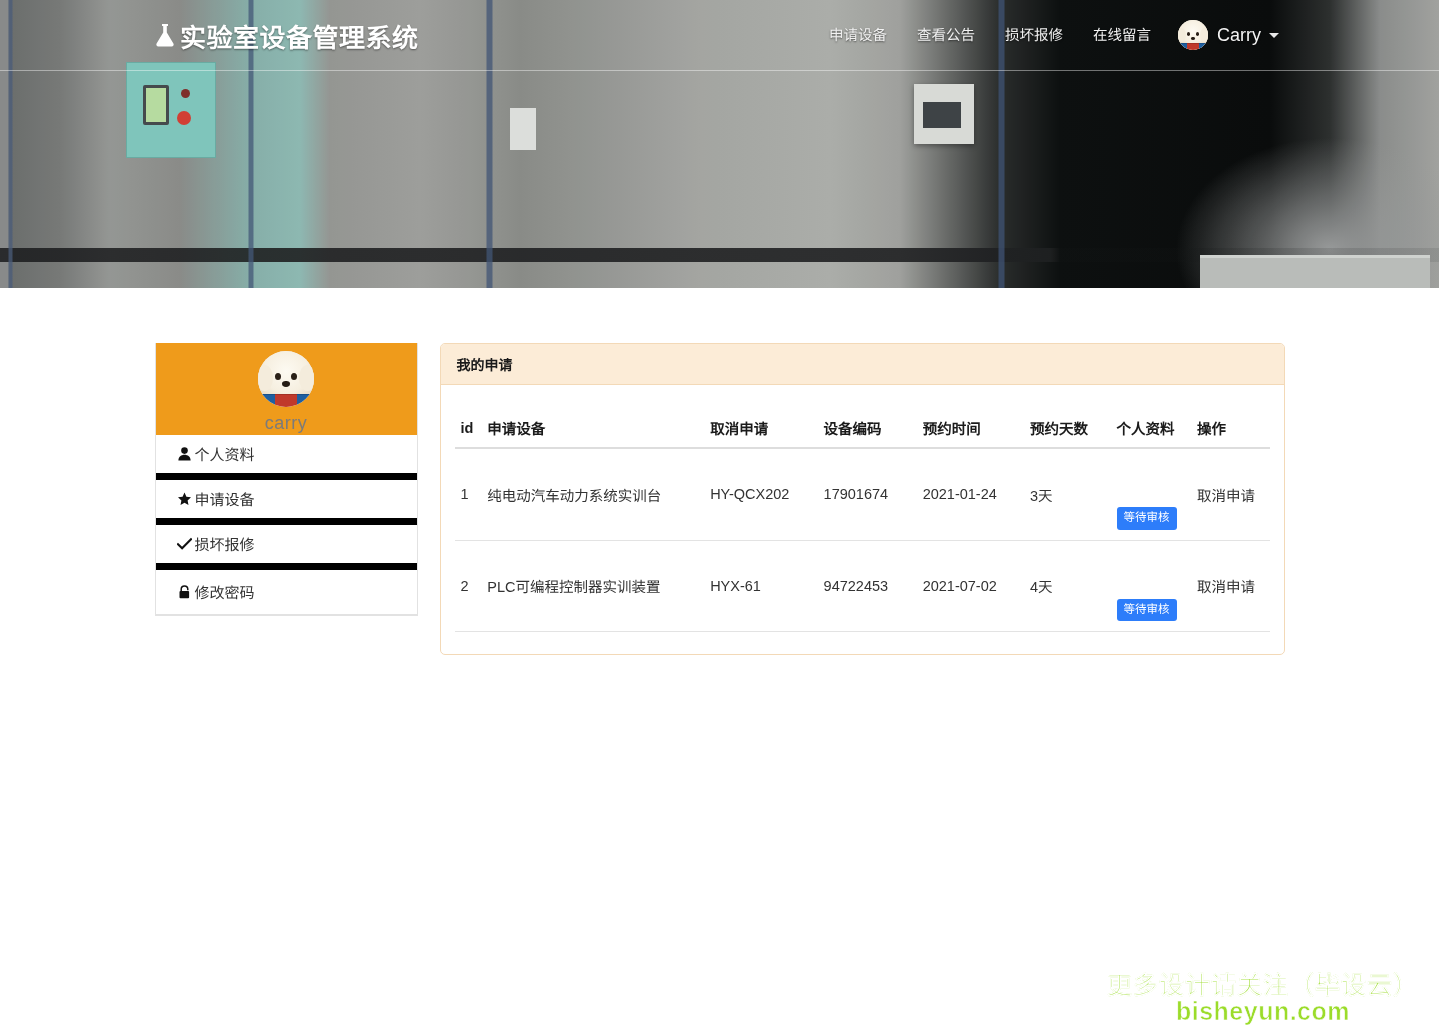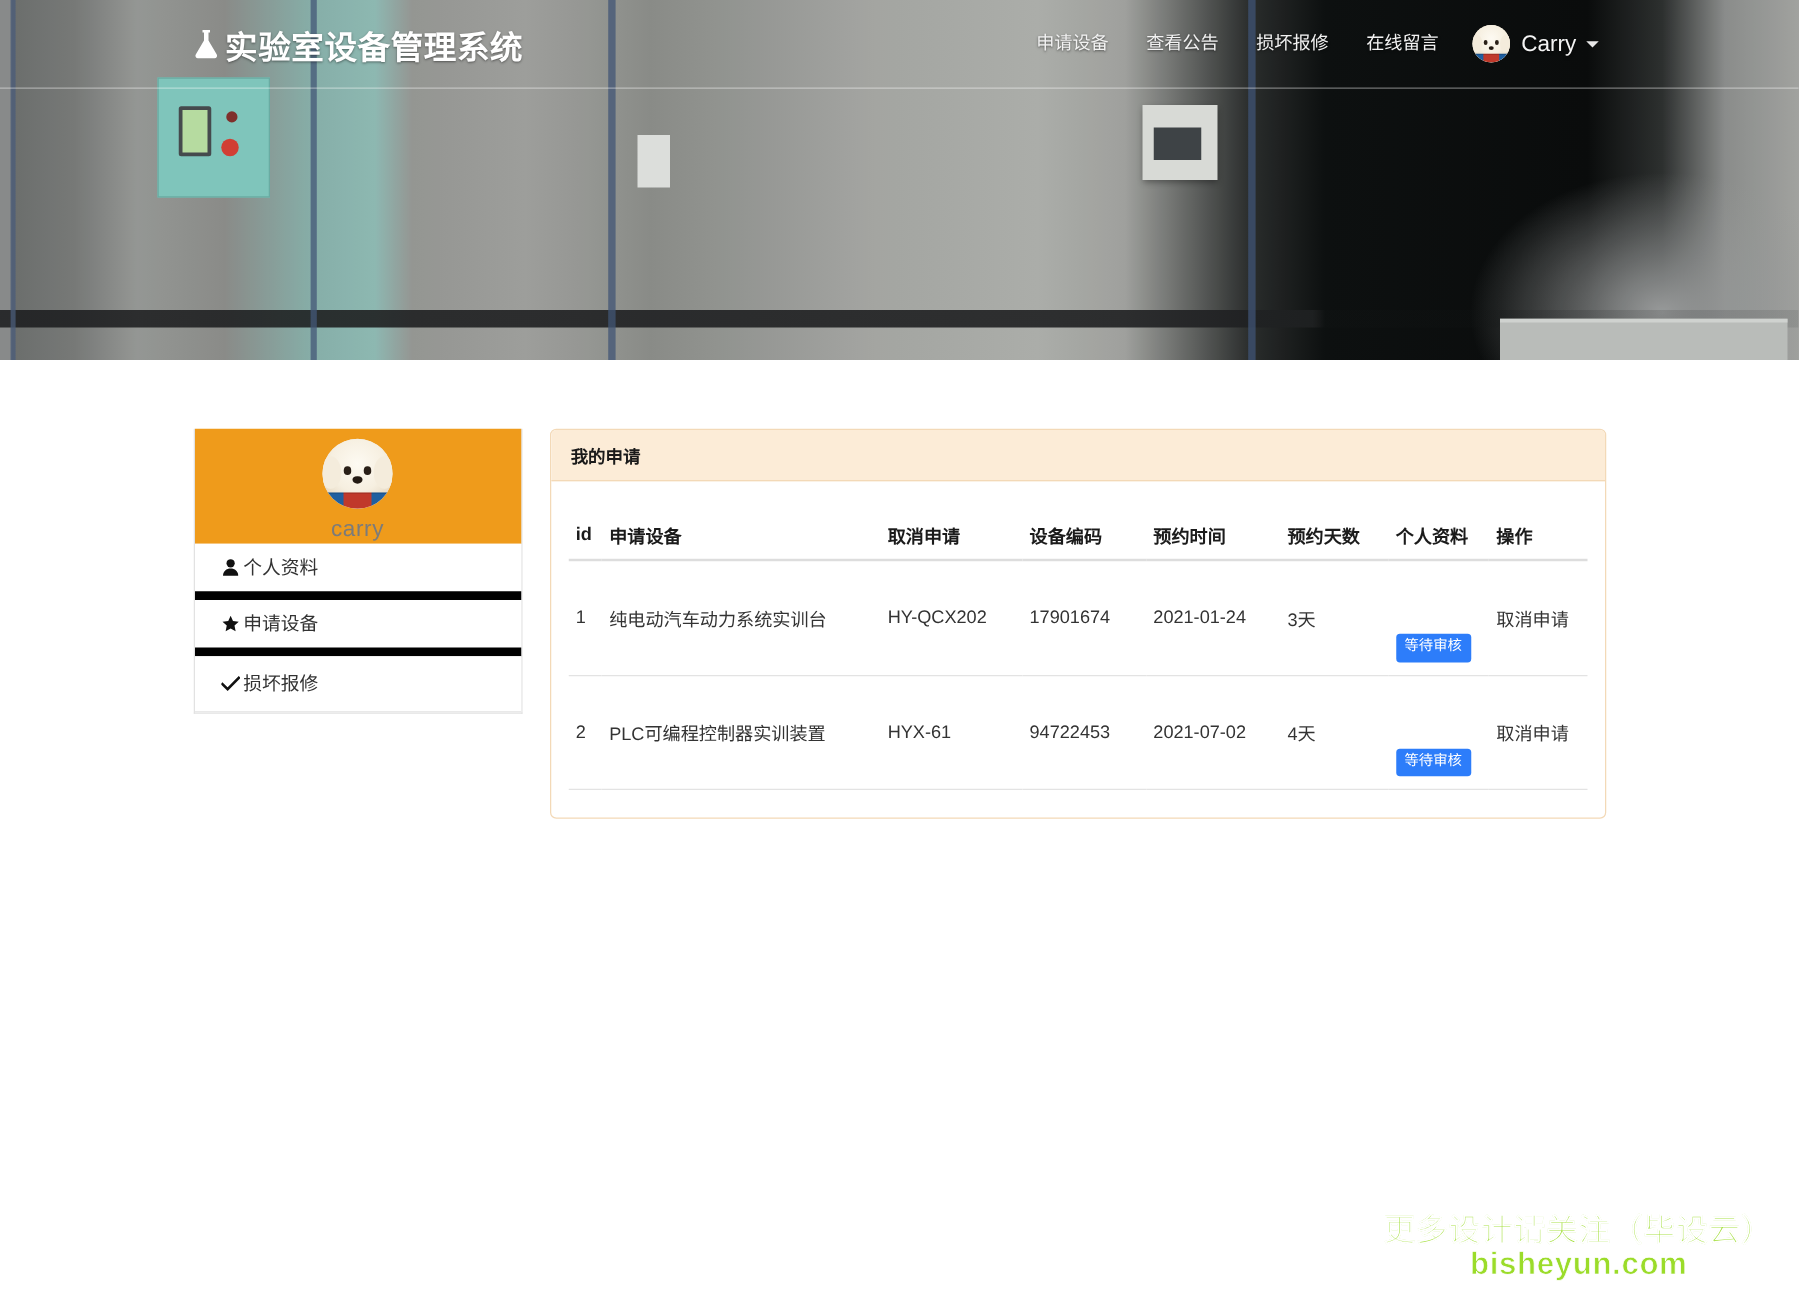--- a/index.html
+++ b/index.html
@@ -433,20 +433,29 @@
 
     <a class="side-item" href="#">
       <span class="si-icon">
         <svg width="15" height="14" viewBox="0 0 15 14" aria-hidden="true">
           <path d="M1 7.3 L5.1 11.3 L14 2.3" fill="none" stroke="#111" stroke-width="2.1" stroke-linecap="square"></path>
         </svg>
       </span>
       <span class="si-label">损坏报修</span>
     </a>
 
+    <a class="side-item" href="#">
+      <span class="si-icon">
+        <svg width="13" height="14" viewBox="0 0 13 14" aria-hidden="true">
+          <path d="M3.2 6.3 V4.2 A3.3 3.3 0 0 1 9.8 4.2 V5.2" fill="none" stroke="#111" stroke-width="1.5"></path>
+          <rect x="1.5" y="6.1" width="9.6" height="7.1" rx="1" fill="#111"></rect>
+        </svg>
+      </span>
+      <span class="si-label">修改密码</span>
+    </a>
   </aside>
 
   <section class="content">
     <div class="panel">
       <div class="panel-head">我的申请</div>
       <div class="panel-body">
         <table class="apps">
           <thead>
             <tr>
               <th class="col-id">id</th>

